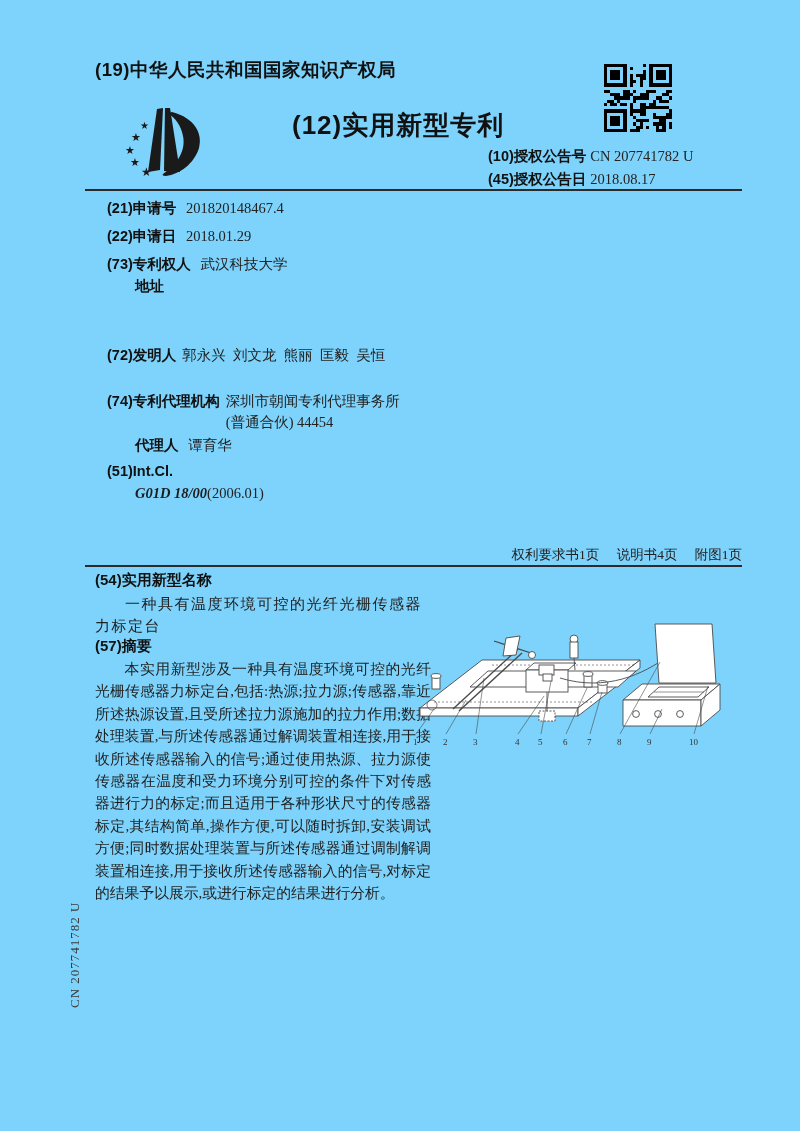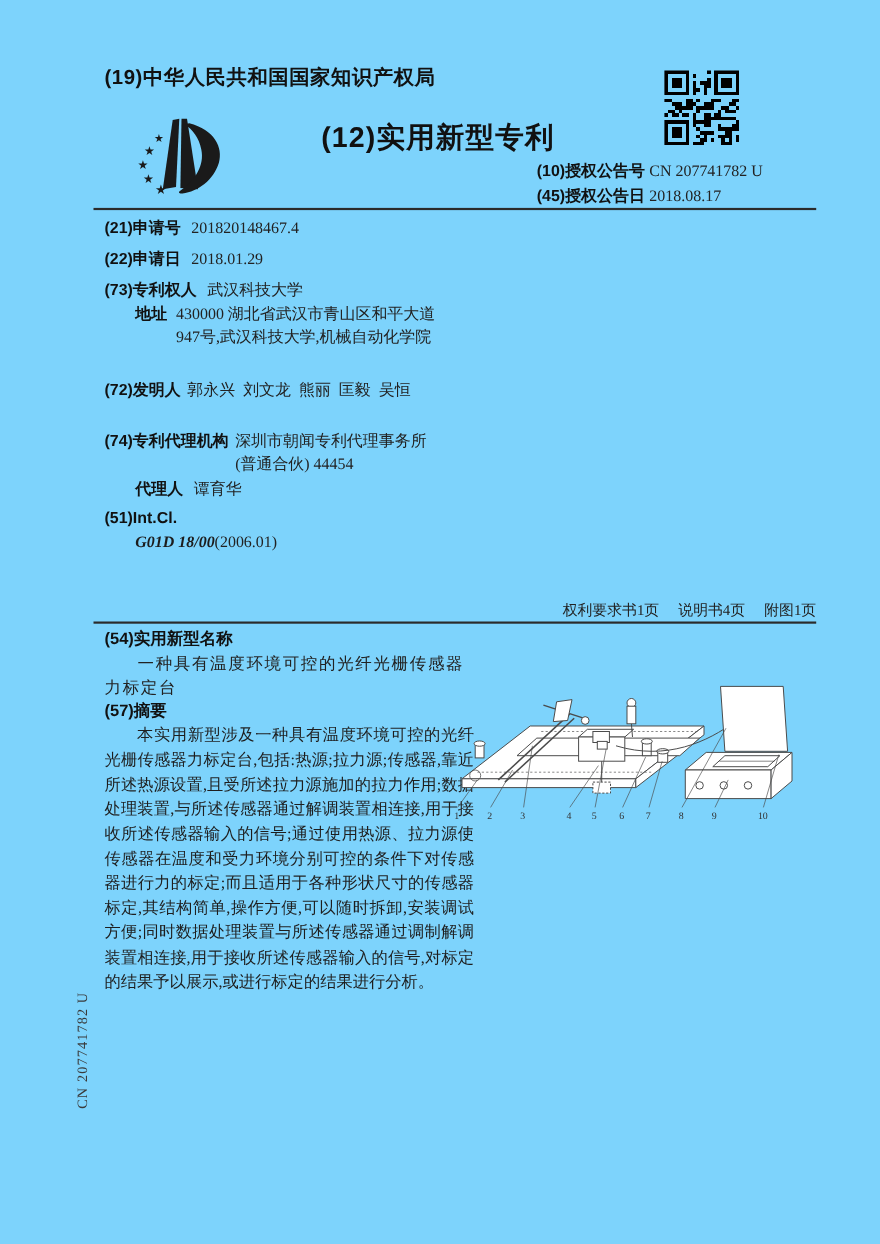--- a/index.html
+++ b/index.html
@@ -19,21 +19,21 @@
   .qr { left:604px; top:64px; width:68px; height:68px; }
   .logo { left:120px; top:100px; width:92px; height:80px; }
   .pubblock { left:488px; top:145px; width:250px; font-size:14.5px; line-height:22.5px; white-space:nowrap; }
   .pubblock .val { margin-left:4px; }
   .rule { left:85px; width:657px; height:2px; background:#2b2b2b; }
   .rule1 { top:189px; }
   .rule2 { top:565px; }
 
   
   .fields { left:95px; top:198px; width:332px; font-size:14.5px; }
-  .frow { position:absolute; left:0; width:332px; line-height:21px; }
+  .frow { position:absolute; left:12px; width:332px; line-height:21px; }
   .frow .lbl { margin-right:6px; }
   .rowflex { display:flex; align-items:flex-start; }
   .rowflex .lbl { flex:none; }
   .indent { padding-left:28px; }
   .wrapval { white-space:pre-wrap; }
   .intcl-code { font-style:italic; font-weight:bold; font-family:"Liberation Serif", serif; }
 
   .pagesline { top:546px; right:58px; font-size:13.5px; color:#222; }
   .pagesline span { margin-left:14px;text-align:right; }
   .pagesline span:first-child { margin-left:0; }
@@ -328,21 +328,20 @@
       <span class="val">2018.01.29</span>
     </div>
 
     <div class="frow" style="top:56px">
       <span class="lbl">(73)专利权人</span>
       <span class="val">武汉科技大学</span>
     </div>
 
     <div class="frow rowflex indent" style="top:78px">
       <span class="lbl" style="margin-right:8px">地址</span>
-      <span class="val" style="width:250px">430000 湖北省武汉市青山区和平大道947号,武汉科技大学,机械自动化学院</span>
     </div>
 
     <div class="frow rowflex" style="top:147px">
       <span class="lbl">(72)发明人</span>
       <span class="val wrapval" style="width:218px">郭永兴  刘文龙  熊丽  匡毅  吴恒</span>
     </div>
 
     <div class="frow rowflex" style="top:193px">
       <span class="lbl">(74)专利代理机构</span>
       <span class="val" style="width:188px">深圳市朝闻专利代理事务所(普通合伙) 44454</span>

